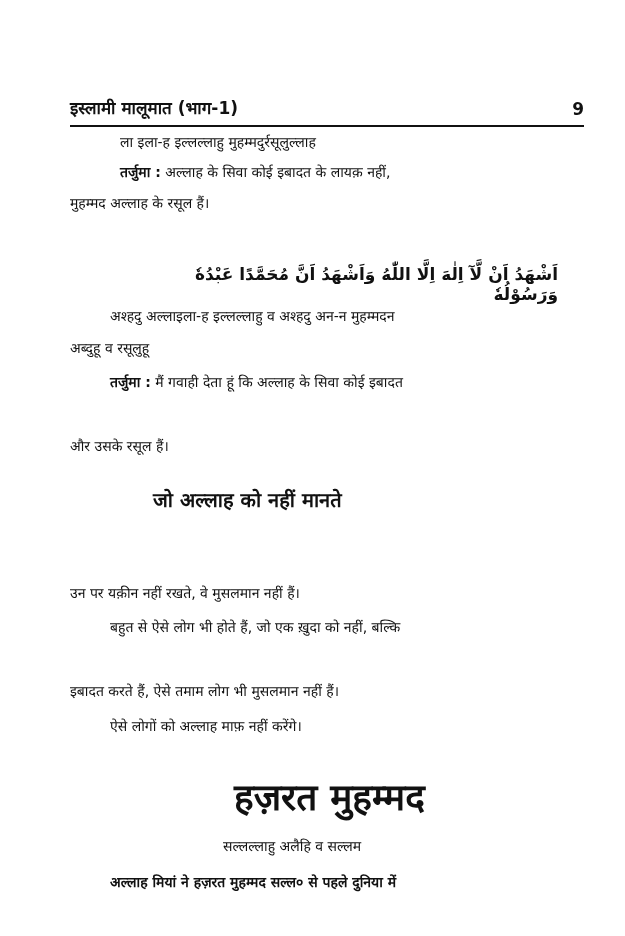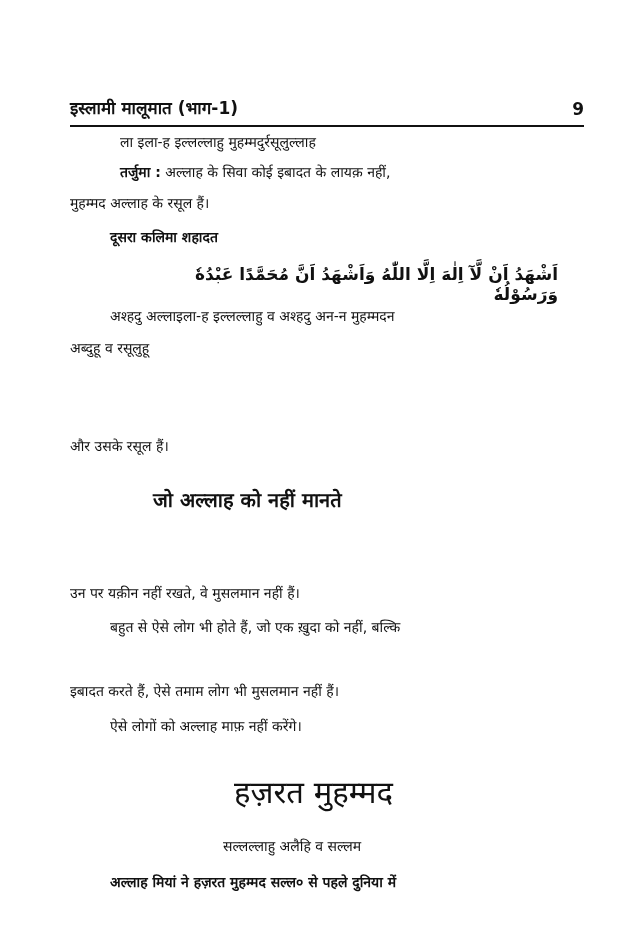--- a/index.html
+++ b/index.html
@@ -15,21 +15,21 @@
       display: flex; justify-content: space-between; align-items: flex-end;
       font-weight: bold; font-size: 17px;
     }
     .header-rule {
       position: absolute; left: 62px; top: 115px; width: 514px; height: 2px;
       background: #111;
     }
     .line { position: absolute; white-space: nowrap; font-size: 14px; }
     .bold { font-weight: bold; }
     .heading-xl { font-size: 20px; font-weight: bold; }
-    .heading-l { font-size: 31px; font-weight: normal; }
+    .heading-l { font-size: 37px; font-weight: bold; }
     .arabic {
       position: absolute; left: 150px; top: 254px; width: 400px;
       direction: rtl; text-align: right; font-size: 17px; font-weight: bold;
       font-family: "DejaVu Sans", sans-serif;
     }
   </style>
 </head>
 <body>
 
 <div class="page">
@@ -40,27 +40,30 @@
   <div class="header-rule"></div>
 
   <div class="line" style="left:112px; top:122px;">ला इला-ह इल्लल्लाहु मुहम्मदुर्रसूलुल्लाह</div>
 
   <div class="line" style="left:62px; top:183px;">मुहम्मद अल्लाह के रसूल हैं।</div>
   <div class="line" style="left:112px; top:152px;">
     <span class="bold">तर्जुमा :</span>
     <span>अल्लाह के सिवा कोई इबादत के लायक़ नहीं,</span>
   </div>
 
-  <div class="line bold" style="left:102px; top:217px;">दूसरा कलिमा शहादत</div>
 
   <div class="arabic">اَشْهَدُ اَنْ لَّآ اِلٰهَ اِلَّا اللّٰهُ وَاَشْهَدُ اَنَّ مُحَمَّدًا عَبْدُهٗ وَرَسُوْلُهٗ</div>
 
   <div class="line" style="left:102px; top:296px;">अश्हदु अल्लाइला-ह इल्लल्लाहु व अश्हदु अन-न मुहम्मदन</div>
   <div class="line" style="left:62px; top:328px;">अब्दुहू व रसूलुहू</div>
 
+  <div class="line" style="left:102px; top:362px;">
+    <span class="bold">तर्जुमा :</span>
+    <span>मैं गवाही देता हूं कि अल्लाह के सिवा कोई इबादत</span>
+  </div>
   <div class="line" style="left:62px; top:426px;">और उसके रसूल हैं।</div>
 
   <div class="line heading-xl" style="left:145px; top:476px;">जो अल्लाह को नहीं मानते</div>
 
   <div class="line" style="left:62px; top:573px;">उन पर यक़ीन नहीं रखते, वे मुसलमान नहीं हैं।</div>
 
   <div class="line" style="left:102px; top:607px;">बहुत से ऐसे लोग भी होते हैं, जो एक ख़ुदा को नहीं, बल्कि</div>
   <div class="line" style="left:62px; top:671px;">इबादत करते हैं, ऐसे तमाम लोग भी मुसलमान नहीं हैं।</div>
 
   <div class="line" style="left:102px; top:706px;">ऐसे लोगों को अल्लाह माफ़ नहीं करेंगे।</div>

